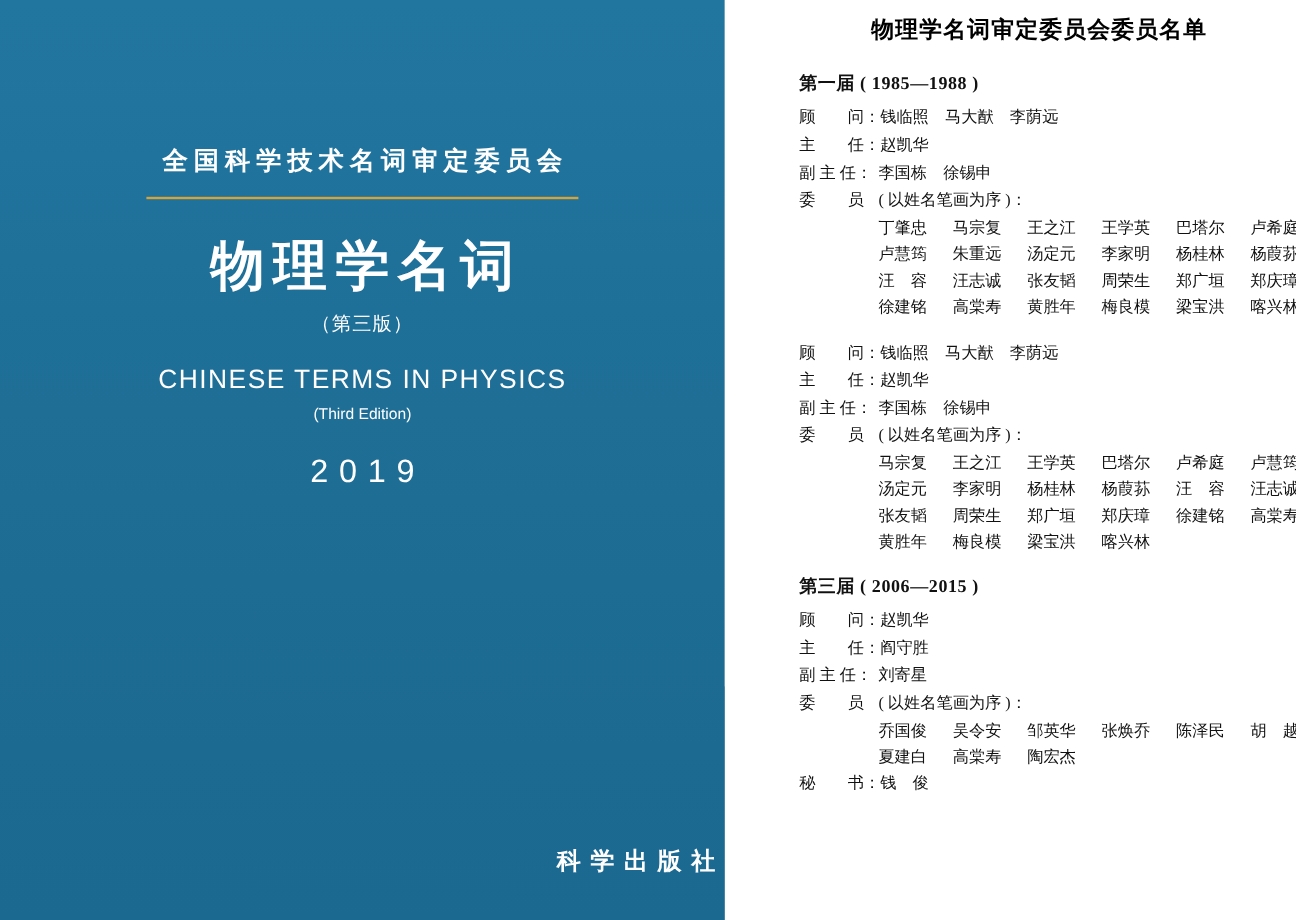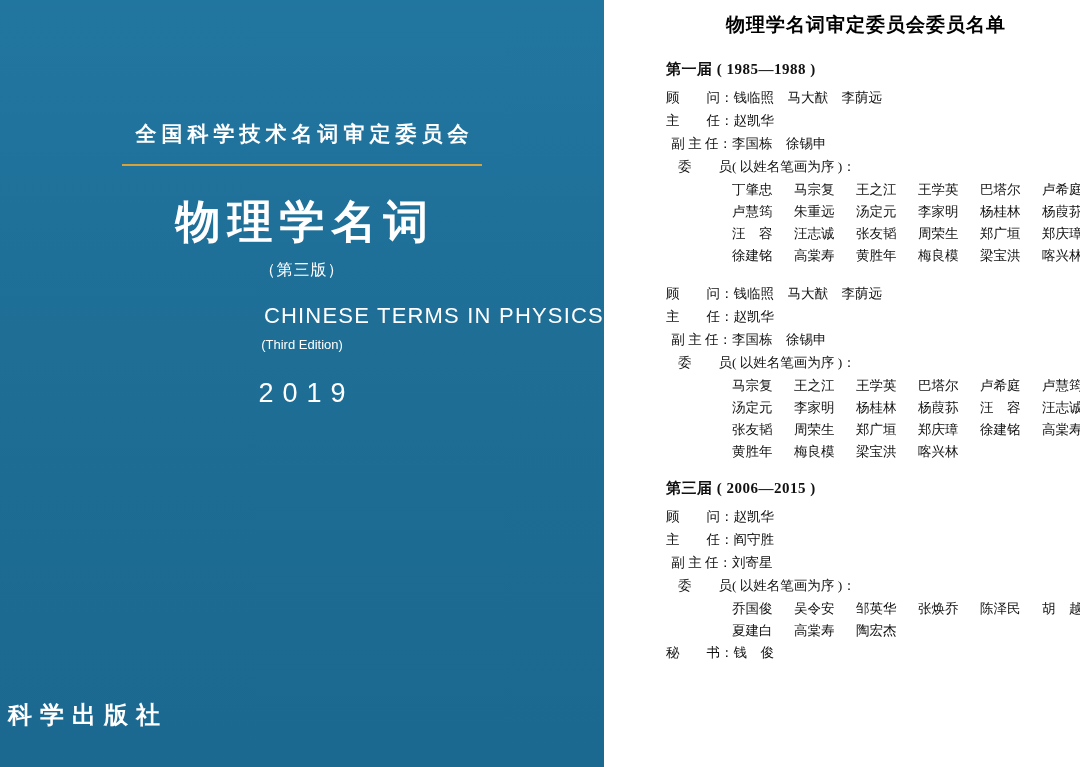--- a/index.html
+++ b/index.html
@@ -78,44 +78,43 @@
     letter-spacing: 1px;
     margin: 0 0 22px 0;
     color: #ffffff;
   }
   .en-title {
     font-family: "Liberation Sans", sans-serif;
     font-size: 22px;
     letter-spacing: 1.2px;
     margin: 0 0 8px 0;
     color: #ffffff;
-    text-align: right;
   }
   .en-edition {
     font-family: "Liberation Sans", sans-serif;
     font-size: 13px;
     margin: 0 0 26px 0;
     color: #ffffff;
   }
   .year {
     font-family: "Liberation Sans", sans-serif;
     font-size: 27px;
     letter-spacing: 9px;
     text-indent: 9px;
     margin: 0;
     color: #ffffff;
   }
   .publisher {
     position: absolute;
     bottom: 36px;
     left: 0;
     right: 0;
-    text-align: left;
+    text-align: right;
     font-family: "Liberation Serif", serif;
-    font-size: 24px;
+    font-size: 20px;
     letter-spacing: 8px;
     text-indent: 8px;
     color: #ffffff;
     font-weight: bold;
   }
 
   
   .listpage {
     position: relative;
     width: 524px;
@@ -147,21 +146,20 @@
     display: flex;
     align-items: flex-start;
     font-size: 13.5px;
     line-height: 21px;
     margin-bottom: 2px;
   }
   .row-label {
     flex: 0 0 66px;
     white-space: nowrap;
     letter-spacing: 0px;
-    text-align: right;
   }
   .row-value {
     flex: 1 1 auto;
   }
   .names-grid {
     display: flex;
     flex-wrap: wrap;
     padding-left: 66px;
     margin-top: 1px;
   }

